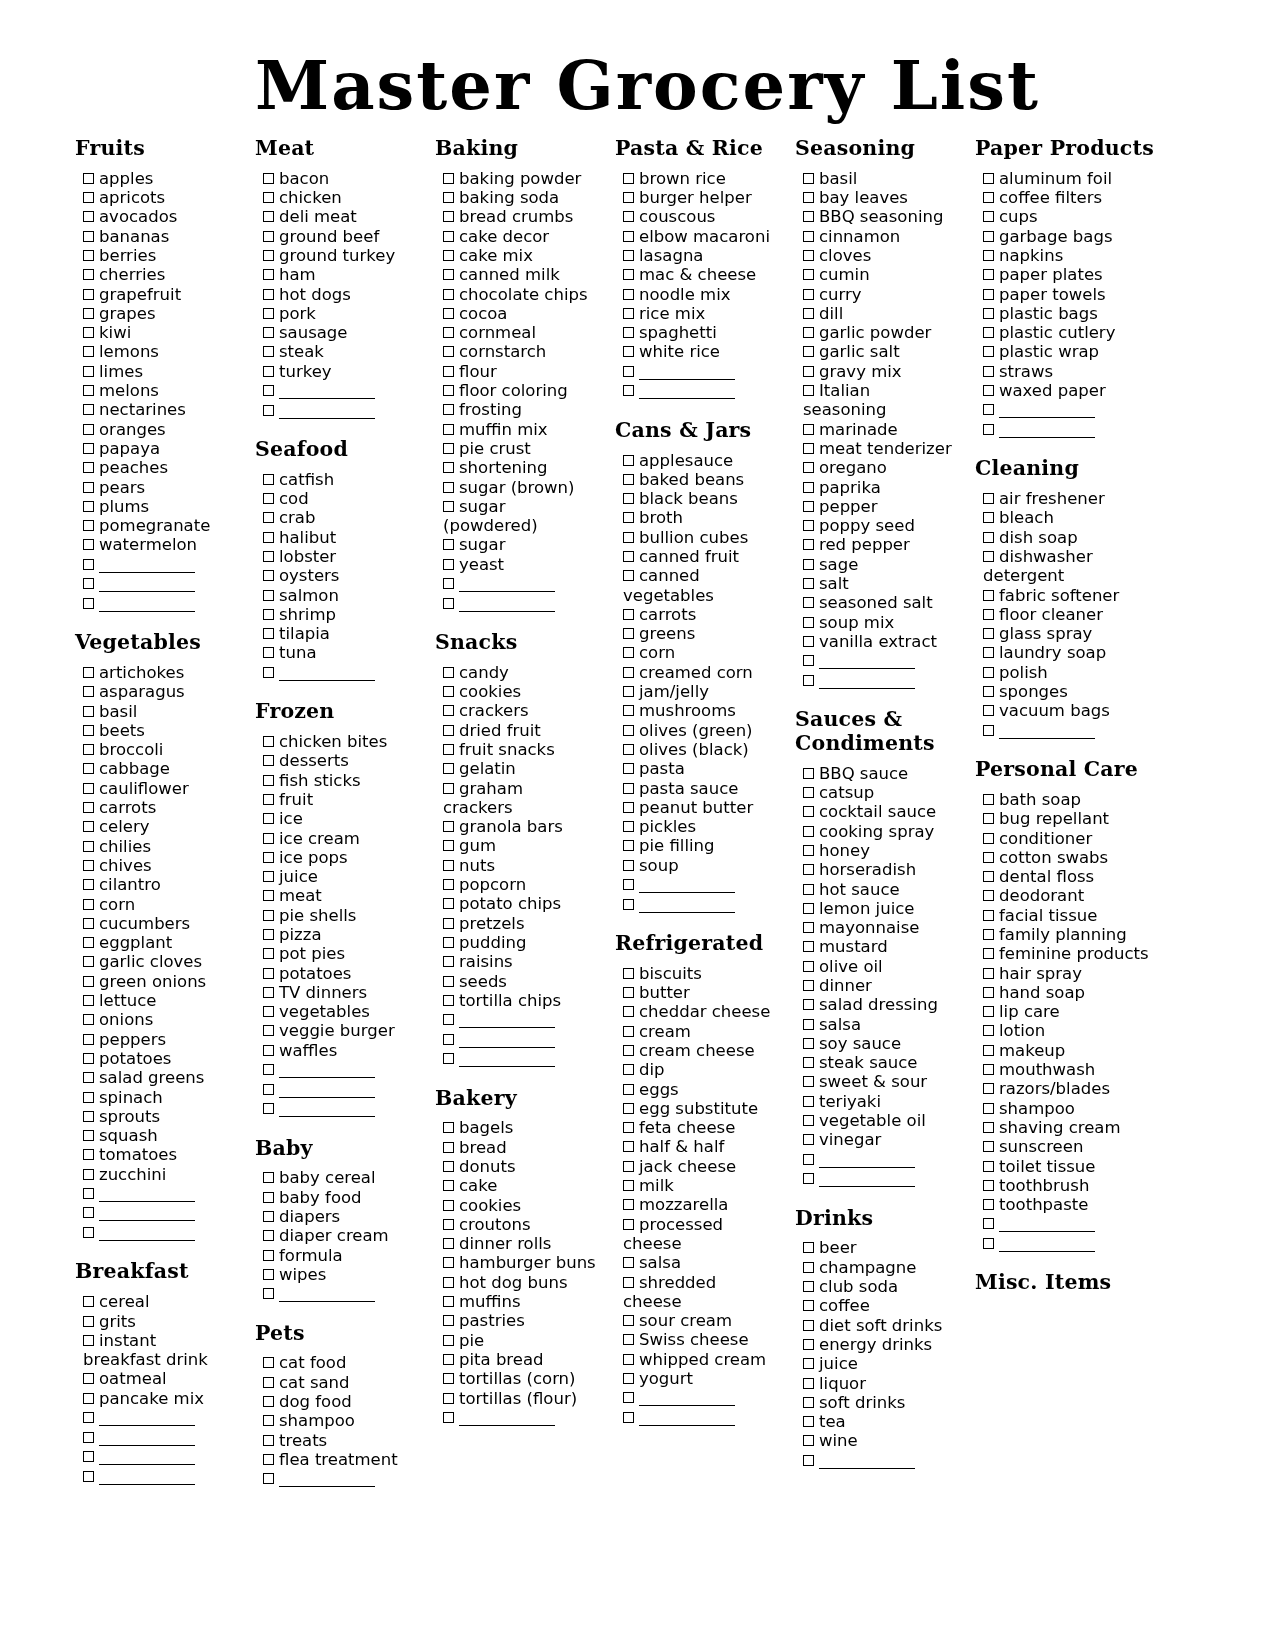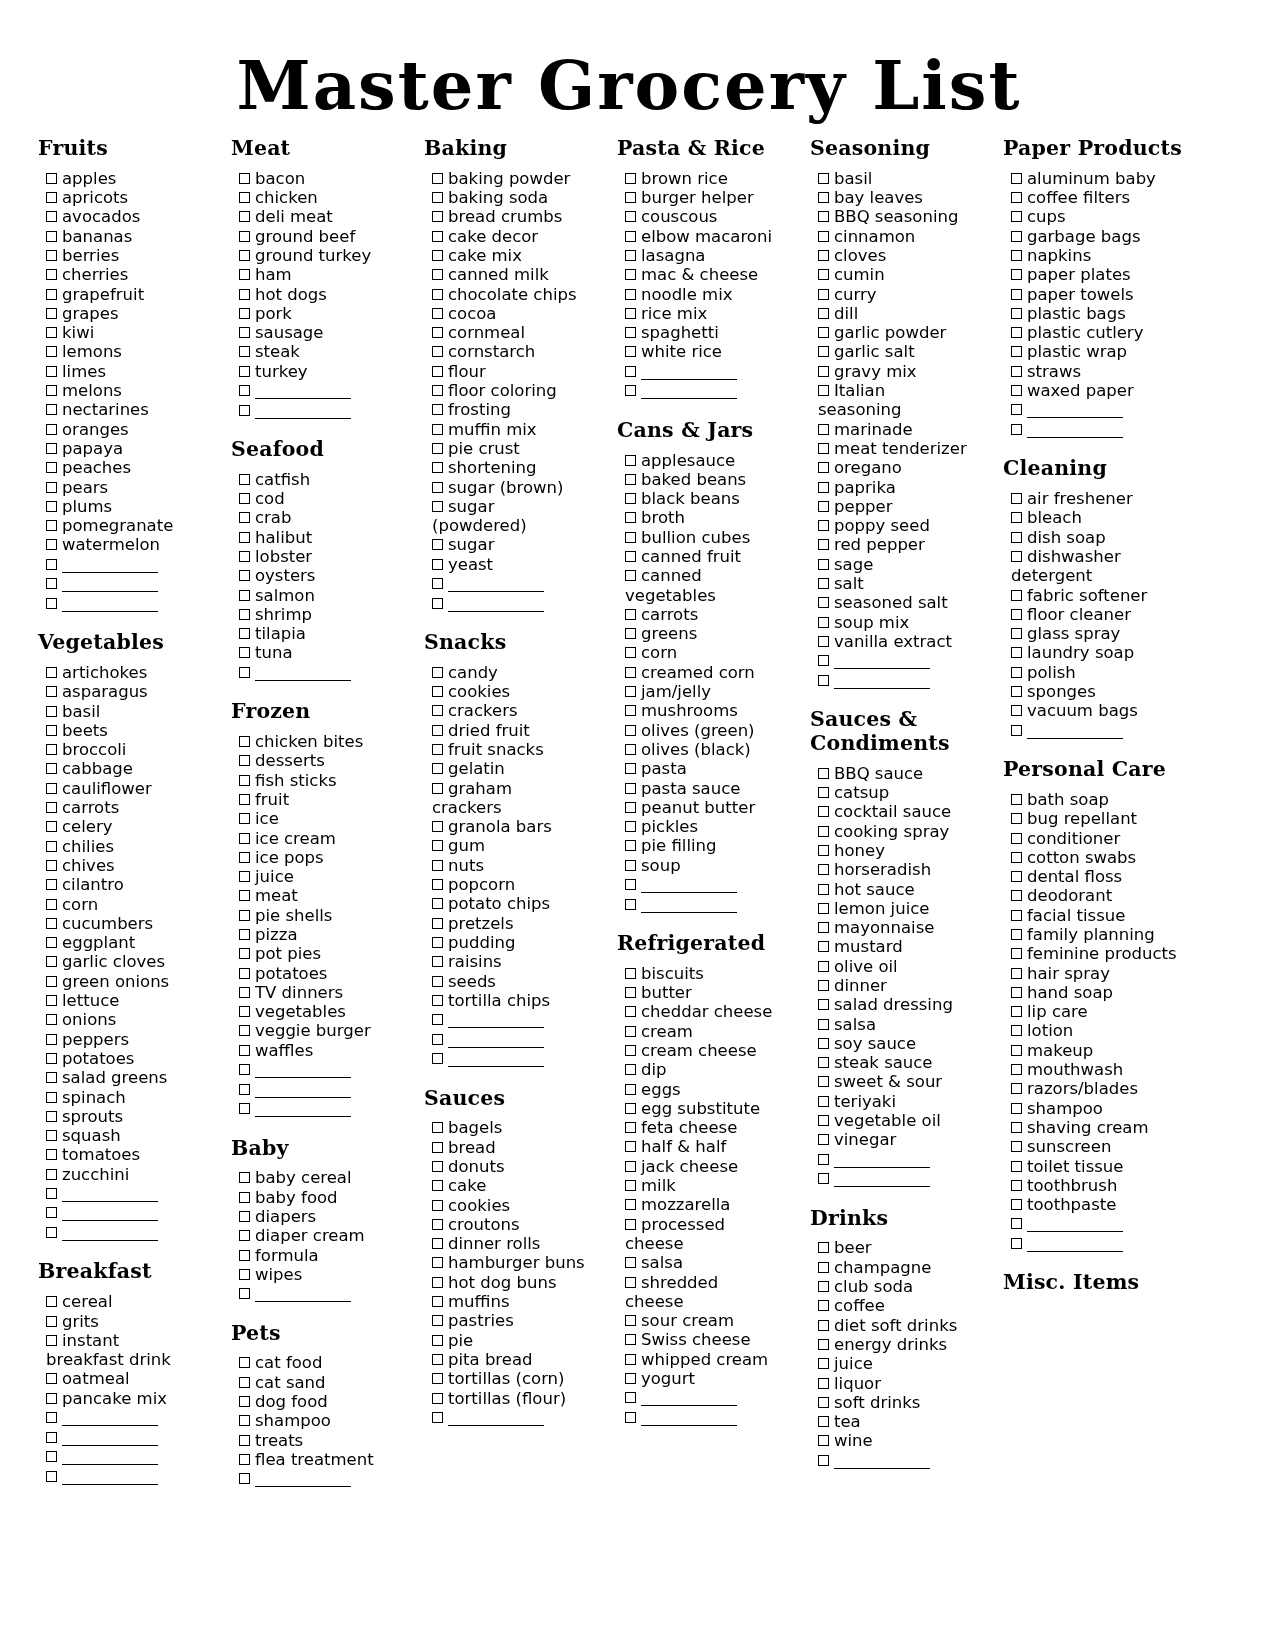--- a/index.html
+++ b/index.html
@@ -11,38 +11,38 @@
     width: 1275px;
     height: 1650px;
     font-family: "DejaVu Sans", sans-serif;
     color: #000000;
     overflow: hidden;
   }
   .page {
     width: 1275px;
     height: 1650px;
     box-sizing: border-box;
-    padding: 40px 55px 0 38px;
+    padding: 40px 55px 0 75px;
     position: relative;
   }
   .page-title {
     font-family: "DejaVu Serif", serif;
     font-weight: bold;
     font-size: 67px;
     text-align: center;
     letter-spacing: 2px;
     line-height: 1.0;
     margin: 12px 0 18px 0;
     white-space: nowrap;
   }
   .columns {
     display: flex;
     align-items: flex-start;
     justify-content: flex-start;
-    gap: 15px;
+    gap: 2px;
   }
   .col {
     width: 178px;
     flex: 0 0 178px;
     padding-right: 8px;
     box-sizing: border-box;
   }
   .col-last {
     width: 200px;
     flex: 0 0 200px;
@@ -311,21 +311,21 @@
             <li class="item"><span class="cb"></span><span>pudding</span></li>
             <li class="item"><span class="cb"></span><span>raisins</span></li>
             <li class="item"><span class="cb"></span><span>seeds</span></li>
             <li class="item"><span class="cb"></span><span>tortilla chips</span></li>
             <li class="item blank"><span class="cb"></span><span class="blank-line"></span></li>
             <li class="item blank"><span class="cb"></span><span class="blank-line"></span></li>
             <li class="item blank"><span class="cb"></span><span class="blank-line"></span></li>
           </ul>
         </div>
         <div class="section">
-          <div class="section-title">Sauces</div>
+          <div class="section-title">Bakery</div>
           <ul class="items">
             <li class="item"><span class="cb"></span><span>bagels</span></li>
             <li class="item"><span class="cb"></span><span>bread</span></li>
             <li class="item"><span class="cb"></span><span>donuts</span></li>
             <li class="item"><span class="cb"></span><span>cake</span></li>
             <li class="item"><span class="cb"></span><span>cookies</span></li>
             <li class="item"><span class="cb"></span><span>croutons</span></li>
             <li class="item"><span class="cb"></span><span>dinner rolls</span></li>
             <li class="item"><span class="cb"></span><span>hamburger buns</span></li>
             <li class="item"><span class="cb"></span><span>hot dog buns</span></li>
@@ -487,21 +487,21 @@
             <li class="item"><span class="cb"></span><span>tea</span></li>
             <li class="item"><span class="cb"></span><span>wine</span></li>
             <li class="item blank"><span class="cb"></span><span class="blank-line"></span></li>
           </ul>
         </div>
       </div>
       <div class="col col-last">
         <div class="section">
           <div class="section-title">Paper Products</div>
           <ul class="items">
-            <li class="item"><span class="cb"></span><span>aluminum baby</span></li>
+            <li class="item"><span class="cb"></span><span>aluminum foil</span></li>
             <li class="item"><span class="cb"></span><span>coffee filters</span></li>
             <li class="item"><span class="cb"></span><span>cups</span></li>
             <li class="item"><span class="cb"></span><span>garbage bags</span></li>
             <li class="item"><span class="cb"></span><span>napkins</span></li>
             <li class="item"><span class="cb"></span><span>paper plates</span></li>
             <li class="item"><span class="cb"></span><span>paper towels</span></li>
             <li class="item"><span class="cb"></span><span>plastic bags</span></li>
             <li class="item"><span class="cb"></span><span>plastic cutlery</span></li>
             <li class="item"><span class="cb"></span><span>plastic wrap</span></li>
             <li class="item"><span class="cb"></span><span>straws</span></li>

